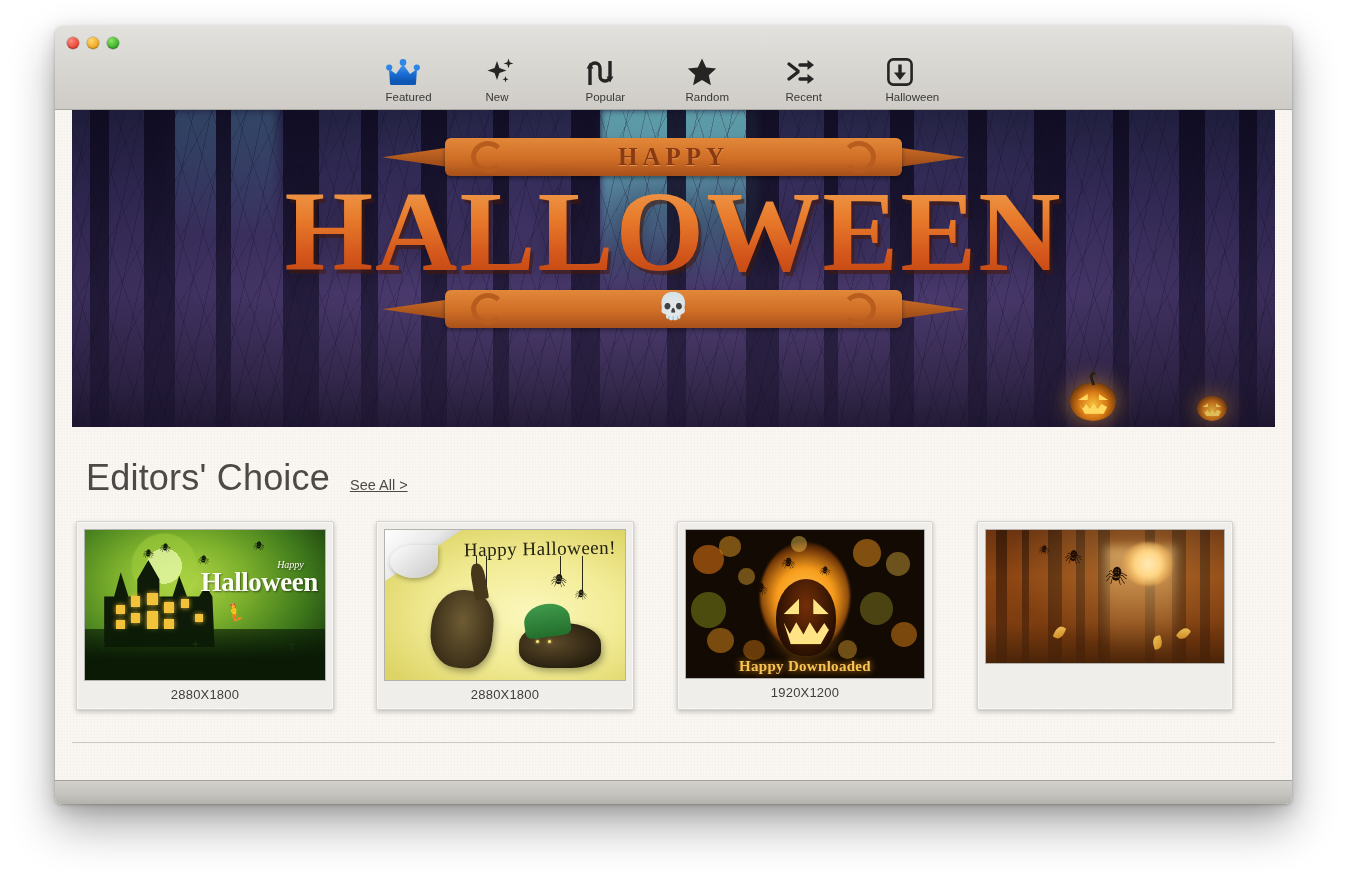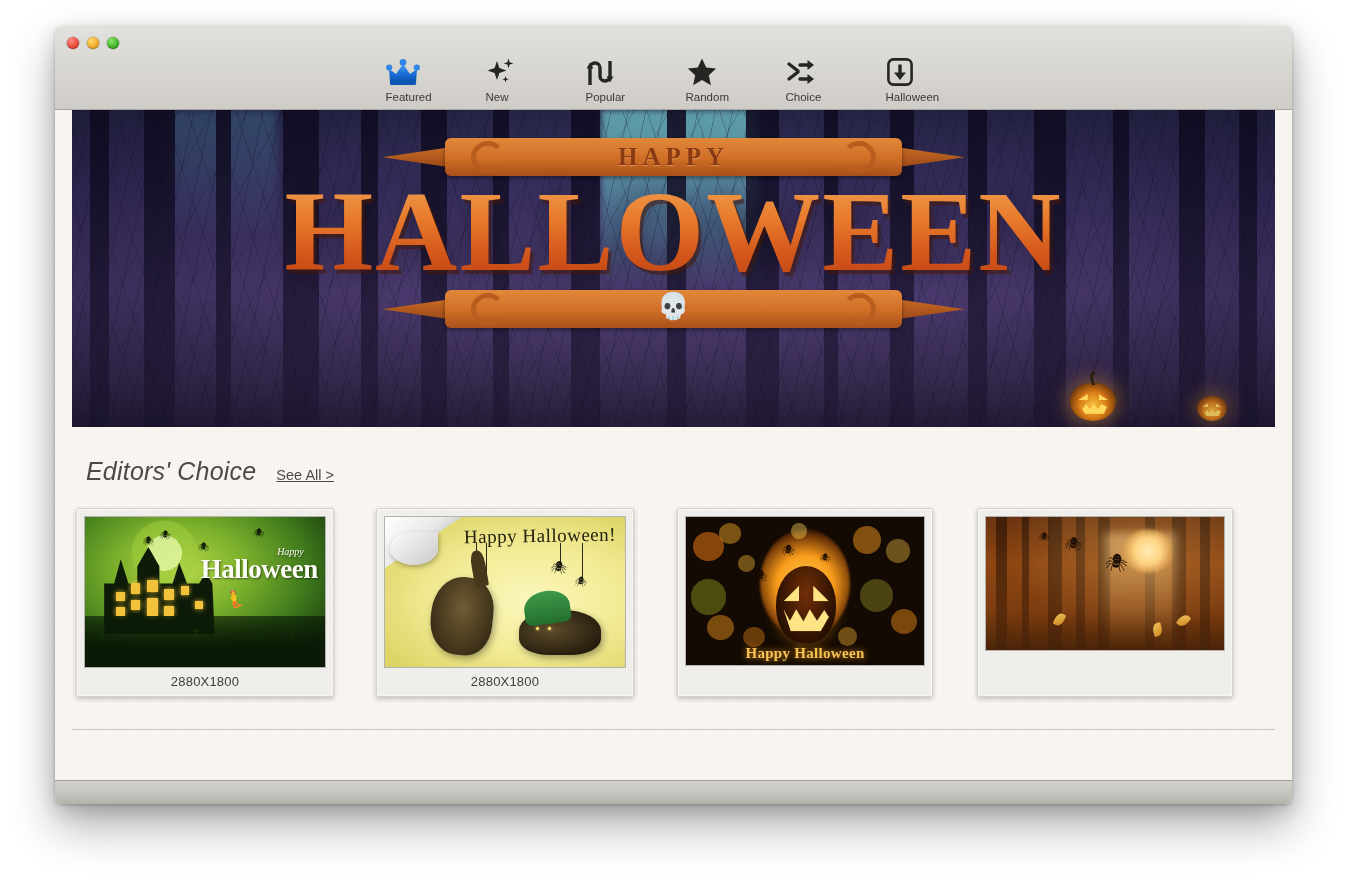--- a/index.html
+++ b/index.html
@@ -268,25 +268,24 @@
   .section {
     padding: 30px 0 0 0;
   }
   .section-head {
     display: flex;
     align-items: baseline;
     gap: 20px;
     padding: 0 0 0 31px;
   }
   .section-title {
-    font-size: 25px;
+    font-size: 36px;
     font-weight: 400;
     color: #4c4a47;
     letter-spacing: 0.2px;
-    font-style: italic;
   }
   .see-all {
     font-size: 14.5px;
     color: #4c4a47;
     text-decoration: underline;
     cursor: pointer;
     white-space: nowrap;
   }
 
   .thumbs {
@@ -652,21 +651,21 @@
 
       <div class="tool">
         <span class="glyph">
           <svg width="32" height="28" viewBox="0 0 32 28" fill="none" stroke="#262524" stroke-width="3.4" stroke-linecap="round">
             <path d="M3 6 L12 13 M3 21 L12 14"></path>
             <path d="M14 7 L24 7 M14 21 L24 21"></path>
             <path d="M21.5 2 L28 7 L21.5 12 Z" fill="#262524" stroke="none"></path>
             <path d="M21.5 16 L28 21 L21.5 26 Z" fill="#262524" stroke="none"></path>
           </svg>
         </span>
-        <span class="tlabel">Choice</span>
+        <span class="tlabel">Recent</span>
       </div>
 
       <div class="tool">
         <span class="glyph">
           <svg width="28" height="30" viewBox="0 0 28 30">
             <rect x="2.4" y="2.4" width="23.2" height="25.2" rx="5" fill="none" stroke="#262524" stroke-width="2.6"></rect>
             <rect x="12.3" y="7.5" width="3.4" height="10" fill="#262524"></rect>
             <path d="M8 15.5 L14 23 L20 15.5 Z" fill="#262524"></path>
           </svg>
         </span>
@@ -823,23 +822,24 @@
                 <span class="dot" style="left:64%; top:74%; width:8%;  height:13%; background:rgba(250,180,50,0.40);"></span>
                 <span class="dot" style="left:44%; top:4%;  width:7%;  height:11%; background:rgba(255,215,90,0.42);"></span>
                 <span class="bbat" style="left:40%; top:19%; font-size:11px;">🕷</span>
                 <span class="bbat" style="left:56%; top:25%; font-size:9px;">🕷</span>
                 <span class="bbat" style="left:28%; top:36%; font-size:12px;">🕷</span>
                 <div class="face">
                   <span class="f-eye l"></span>
                     <span class="f-eye r"></span>
                     <span class="f-mouth"></span>
                 </div>
-                <div class="cap">Happy Halloween</div>
+                <div class="cap">Happy Downloaded</div>
               </div>
             </div>
+            <div class="res">1920X1200</div>
           </div>
         </div>
 
         <div class="thumb-slot">
           <div class="card s-1920-1080">
             <div class="shot">
               <div class="art-forest">
                 <div class="ftrunk" style="left:4%;  width:5%;"></div>
                 <div class="ftrunk" style="left:15%; width:3%;"></div>
                 <div class="ftrunk" style="left:26%; width:6%;"></div>

